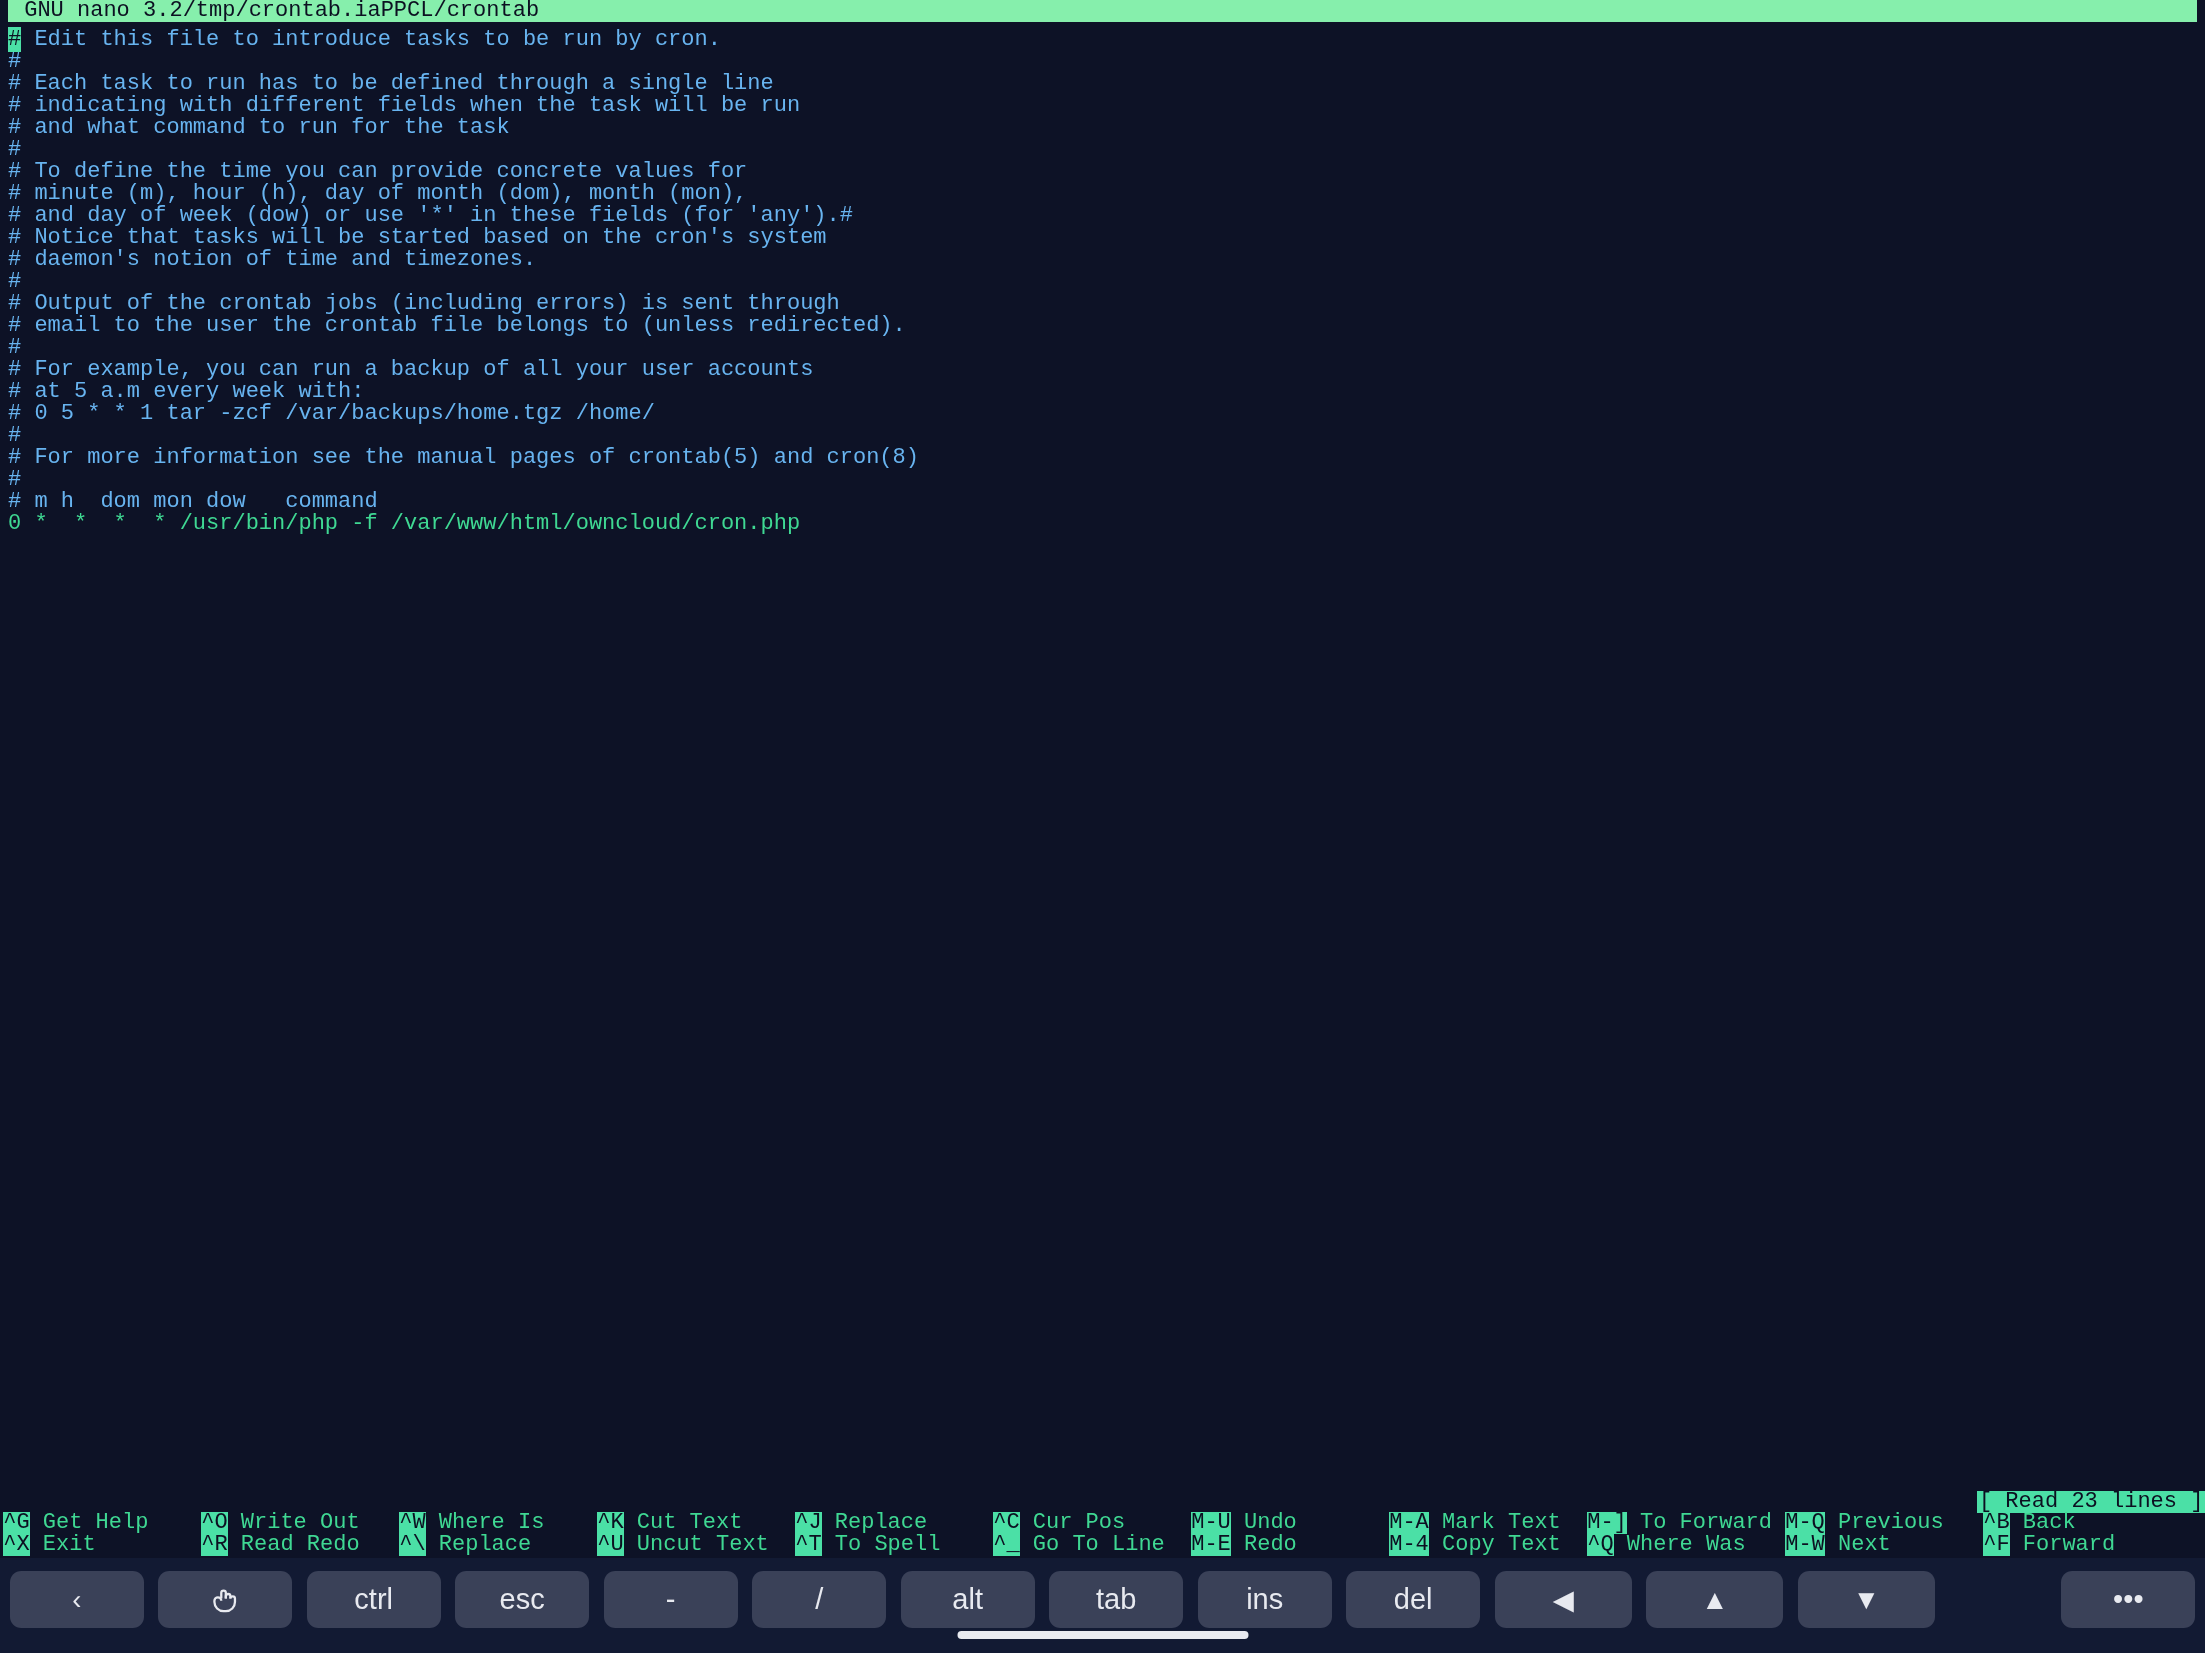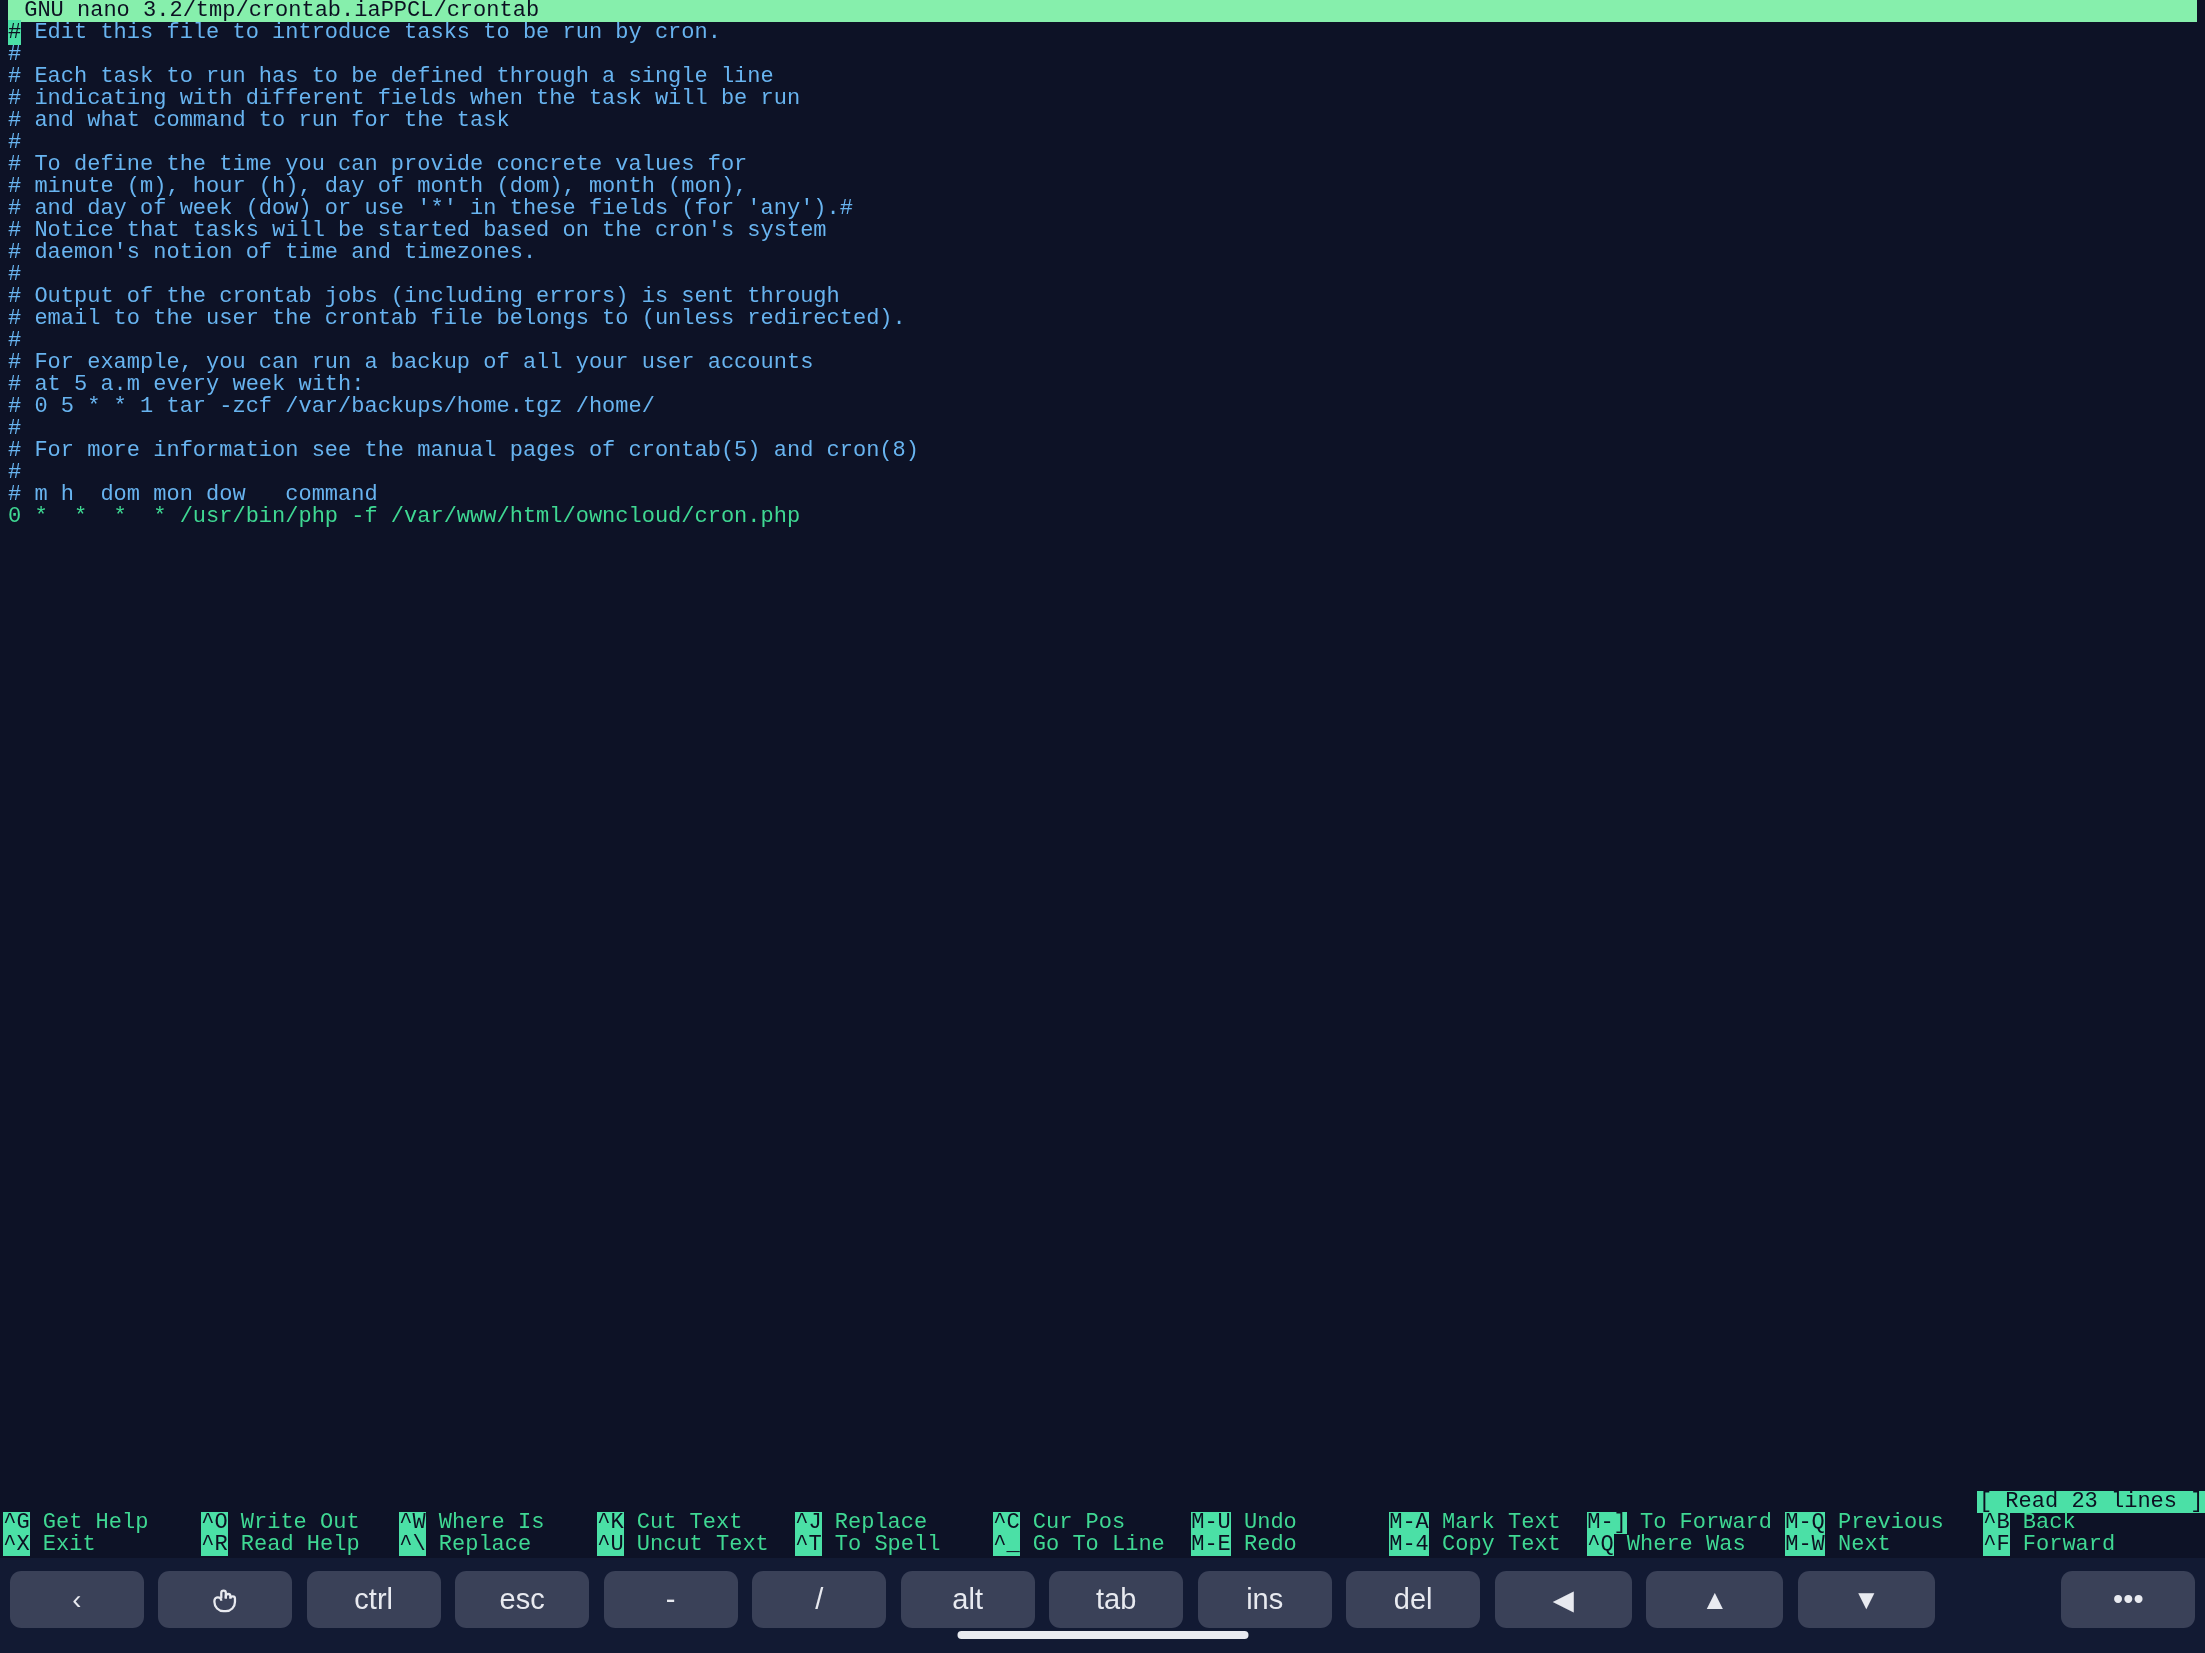--- a/index.html
+++ b/index.html
@@ -5,21 +5,21 @@
   * { margin: 0; padding: 0; box-sizing: border-box; }
   html, body { width: 100%; height: 100%; background: #0d1226; overflow: hidden; }
   body { font-family: "Menlo", "Consolas", "Courier New", monospace; font-size: 22px; line-height: 1.0; display: flex; flex-direction: column; }
 
   .terminal { flex: 1; background: #0d1226; padding: 0 8px 0 8px; position: relative; overflow: hidden; }
 
   .title-bar { background: #86efac; color: #0c1021; display: flex; padding: 0 6.5px; font-weight: 400; }
   .title-left { flex: 0 0 auto; padding-left: 9.7px; }
   .title-center { flex: 1; }
 
-  .editor-area { padding: 0 0 0 0; white-space: pre; color: #68b4f0; font-weight: 400; }
+  .editor-area { padding: 7px 0 0 0; white-space: pre; color: #68b4f0; font-weight: 400; }
   .line { display: block; min-height: 1em; }
   .cursor-cell { background: #4be0a6; color: #0c1021; }
   .content-line { color: #3fd893; }
 
   .status-msg { text-align: right; position: absolute; bottom: 45px; left: 0; right: 0; }
   .status-inner { background: #4be0a6; color: #0c1021; display: inline-block; padding: 0 1.6px; }
 
   .shortcut-bar { position: absolute; bottom: 0; left: 0; right: 0; display: flex; flex-direction: column; padding: 0 3.2px 1.6px 3.2px; }
   .shortcut-row { display: flex; }
   .sc { flex: 0 0 198px; display: flex; align-items: baseline; }
@@ -100,21 +100,21 @@
           <span class="sc-label">Back</span>
         </div>
     </div>
     <div class="shortcut-row">
       <div class="sc">
           <span class="sc-key">^X</span>
           <span class="sc-label">Exit</span>
         </div>
       <div class="sc">
           <span class="sc-key">^R</span>
-          <span class="sc-label">Read Help</span>
+          <span class="sc-label">Read Redo</span>
         </div>
       <div class="sc">
           <span class="sc-key">^\</span>
           <span class="sc-label">Replace</span>
         </div>
       <div class="sc">
           <span class="sc-key">^U</span>
           <span class="sc-label">Uncut Text</span>
         </div>
       <div class="sc">

